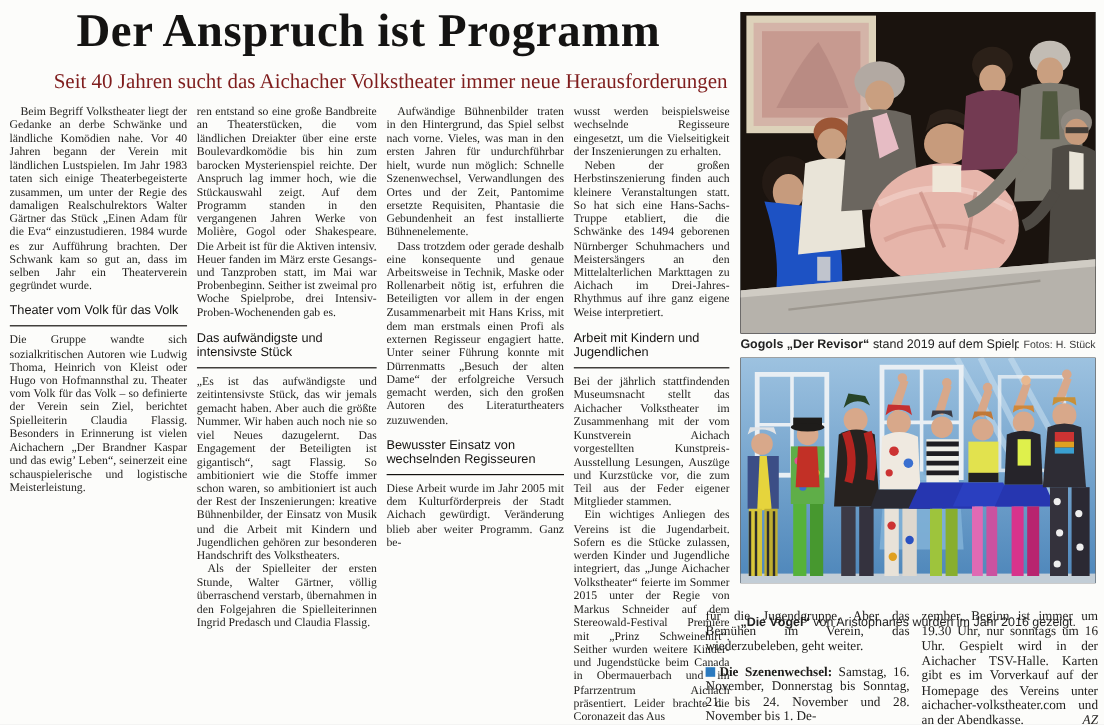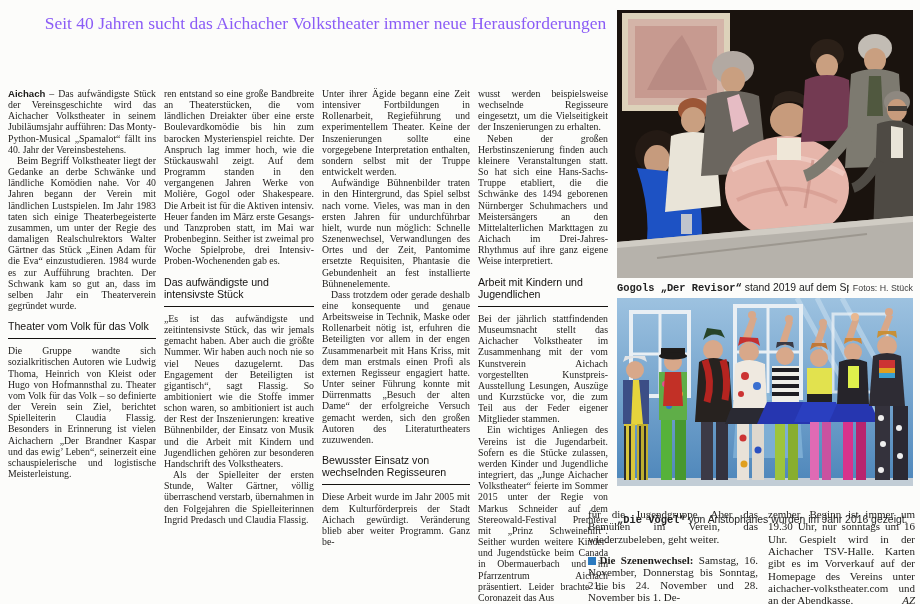--- a/index.html
+++ b/index.html
@@ -2,21 +2,21 @@
 <html lang="de"><head>
 <meta charset="utf-8">
 <style>
   html,body{margin:0;padding:0;background:#e8e8e8;}
   #page{position:relative;width:920px;height:604px;background:#fcfcfa;overflow:hidden;
         font-family:"Liberation Serif",serif;color:#1d1c1a;}
   
   .head-wrap{position:absolute;left:0;top:4px;width:614px;text-align:center;}
   .headline{font-family:"Liberation Serif",serif;font-weight:bold;font-size:39px;line-height:44px;
             letter-spacing:.5px;color:#141312;}
-  .subline{margin-top:9px;font-size:17.5px;line-height:20px;color:#8b5cf6;padding-left:37px;}
+  .subline{margin-top:9px;font-size:17.5px;line-height:20px;color:#7f1d1d;padding-left:37px;}
   
   .cols{position:absolute;left:8px;top:88px;width:600px;height:516px;display:flex;}
   .col{height:516px;overflow:hidden;font-size:9.8px;line-height:11.15px;text-align:justify;
        hyphens:auto;-webkit-hyphens:auto;}
   .col-a{width:148px;margin-right:8px;}
   .col-b{width:150px;margin-right:8px;}
   .col-c{width:148px;margin-right:8px;}
   .col-d{width:130px;}
   .col p{margin:0;}
   .col p.ind{text-indent:9px;}
@@ -25,59 +25,58 @@
            line-height:12.2px;text-align:left;margin:9px 0 6px 0;padding-bottom:6px;
            border-bottom:1.6px solid #14120f;color:#141210;}
   
   .photo{position:absolute;left:617px;width:296px;overflow:hidden;background:#111;}
   #photo1{top:10px;height:268px;}
   #photo2{top:298px;height:188px;}
   .caption{position:absolute;left:617px;width:296px;font-family:"Liberation Sans",sans-serif;
            font-size:10.4px;line-height:13px;color:#222;display:flex;align-items:baseline;}
   #cap1{top:281px;}
   #cap2{top:489px;margin-top:24px;}
-  .cap-bold{font-weight:bold;white-space:nowrap;font-family:Liberation Mono, monospace;}
+  .cap-bold{font-weight:bold;white-space:nowrap;}
   .cap-rest{margin-left:3px;white-space:nowrap;overflow:hidden;}
   .credit{margin-left:auto;font-size:8.8px;color:#3a3a3a;white-space:nowrap;padding-left:4px;}
   
   .bottom{position:absolute;left:588px;top:508px;width:327px;height:94px;display:flex;
           font-size:11px;line-height:12.35px;text-align:justify;hyphens:auto;}
   .bcol-a{width:170px;margin-right:10px;}
   .bcol-b{width:147px;}
   .bottom p{margin:0;}
   .termine{margin-top:9px !important;}
   .bullet-sq{display:inline-block;width:7.5px;height:7.5px;margin-right:4px;
              position:relative;top:0.5px;}
   .termine-lead{font-weight:bold;}
   .byline{float:right;font-style:italic;}
 </style>
 </head>
 <body>
 
 <div id="page">
 
   <div class="head-wrap">
+    <div class="headline">Der Anspruch ist Programm</div>
     <div class="subline">Seit 40 Jahren sucht das Aichacher Volkstheater immer neue Herausforderungen</div>
   </div>
 
   <div class="cols">
     <div class="col col-a">
-      <p><span class="lead-in">Aichach</span><span> – Das aufwändigste Stück der Vereinsgeschichte wird das Aichacher Volkstheater in seinem Jubiläumsjahr aufführen: Das Monty-Python-Musical „Spamalot“ fällt ins 40. Jahr der Vereinsbestehens.</span></p>
       <p class="ind">Beim Begriff Volkstheater liegt der Gedanke an derbe Schwänke und ländliche Komödien nahe. Vor 40 Jahren begann der Verein mit ländlichen Lustspielen. Im Jahr 1983 taten sich einige Theaterbegeisterte zusammen, um unter der Regie des damaligen Realschulrektors Walter Gärtner das Stück „Einen Adam für die Eva“ einzustudieren. 1984 wurde es zur Aufführung brachten. Der Schwank kam so gut an, dass im selben Jahr ein Theaterverein gegründet wurde.</p>
       <div class="subhead">Theater vom Volk für das Volk</div>
       <p>Die Gruppe wandte sich sozialkritischen Autoren wie Ludwig Thoma, Heinrich von Kleist oder Hugo von Hofmannsthal zu. Theater vom Volk für das Volk – so definierte der Verein sein Ziel, berichtet Spielleiterin Claudia Flassig. Besonders in Erinnerung ist vielen Aichachern „Der Brandner Kaspar und das ewig’ Leben“, seinerzeit eine schauspielerische und logistische Meisterleistung.</p>
     </div>
     <div class="col col-b">
       <p>ren entstand so eine große Bandbreite an Theaterstücken, die vom ländlichen Dreiakter über eine erste Boulevardkomödie bis hin zum barocken Mysterienspiel reichte. Der Anspruch lag immer hoch, wie die Stückauswahl zeigt. Auf dem Programm standen in den vergangenen Jahren Werke von Molière, Gogol oder Shakespeare. Die Arbeit ist für die Aktiven intensiv. Heuer fanden im März erste Gesangs- und Tanzproben statt, im Mai war Probenbeginn. Seither ist zweimal pro Woche Spielprobe, drei Intensiv-Proben-Wochenenden gab es.</p>
       <div class="subhead">Das aufwändigste und intensivste Stück</div>
       <p>„Es ist das aufwändigste und zeitintensivste Stück, das wir jemals gemacht haben. Aber auch die größte Nummer. Wir haben auch noch nie so viel Neues dazugelernt. Das Engagement der Beteiligten ist gigantisch“, sagt Flassig. So ambitioniert wie die Stoffe immer schon waren, so ambitioniert ist auch der Rest der Inszenierungen: kreative Bühnenbilder, der Einsatz von Musik und die Arbeit mit Kindern und Jugendlichen gehören zur besonderen Handschrift des Volkstheaters.</p>
       <p class="ind">Als der Spielleiter der ersten Stunde, Walter Gärtner, völlig überraschend verstarb, übernahmen in den Folgejahren die Spielleiterinnen Ingrid Predasch und Claudia Flassig.</p>
     </div>
     <div class="col col-c">
-      <p>Unter ihrer Ägide begann eine Zeit intensiver Fortbildungen in Rollenarbeit, Regieführung und experimentellem Theater. Keine der Inszenierungen sollte eine vorgegebene Interpretation enthalten, sondern selbst mit der Truppe entwickelt werden.</p>
       <p class="ind">Aufwändige Bühnenbilder traten in den Hintergrund, das Spiel selbst nach vorne. Vieles, was man in den ersten Jahren für undurchführbar hielt, wurde nun möglich: Schnelle Szenenwechsel, Verwandlungen des Ortes und der Zeit, Pantomime ersetzte Requisiten, Phantasie die Gebundenheit an fest installierte Bühnenelemente.</p>
       <p class="ind">Dass trotzdem oder gerade deshalb eine konsequente und genaue Arbeitsweise in Technik, Maske oder Rollenarbeit nötig ist, erfuhren die Beteiligten vor allem in der engen Zusammenarbeit mit Hans Kriss, mit dem man erstmals einen Profi als externen Regisseur engagiert hatte. Unter seiner Führung konnte mit Dürrenmatts „Besuch der alten Dame“ der erfolgreiche Versuch gemacht werden, sich den großen Autoren des Literaturtheaters zuzuwenden.</p>
       <div class="subhead">Bewusster Einsatz von wechselnden Regisseuren</div>
       <p>Diese Arbeit wurde im Jahr 2005 mit dem Kulturförderpreis der Stadt Aichach gewürdigt. Veränderung blieb aber weiter Programm. Ganz be-</p>
     </div>
     <div class="col col-d">
       <p>wusst werden beispielsweise wechselnde Regisseure eingesetzt, um die Vielseitigkeit der Inszenierungen zu erhalten.</p>
       <p class="ind">Neben der großen Herbstinszenierung finden auch kleinere Veranstaltungen statt. So hat sich eine Hans-Sachs-Truppe etabliert, die die Schwänke des 1494 geborenen Nürnberger Schuhmachers und Meistersängers an den Mittelalterlichen Markttagen zu Aichach im Drei-Jahres-Rhythmus auf ihre ganz eigene Weise interpretiert.</p>
       <div class="subhead">Arbeit mit Kindern und Jugendlichen</div>
       <p>Bei der jährlich stattfindenden Museumsnacht stellt das Aichacher Volkstheater im Zusammenhang mit der vom Kunstverein Aichach vorgestellten Kunstpreis-Ausstellung Lesungen, Auszüge und Kurzstücke vor, die zum Teil aus der Feder eigener Mitglieder stammen.</p>

